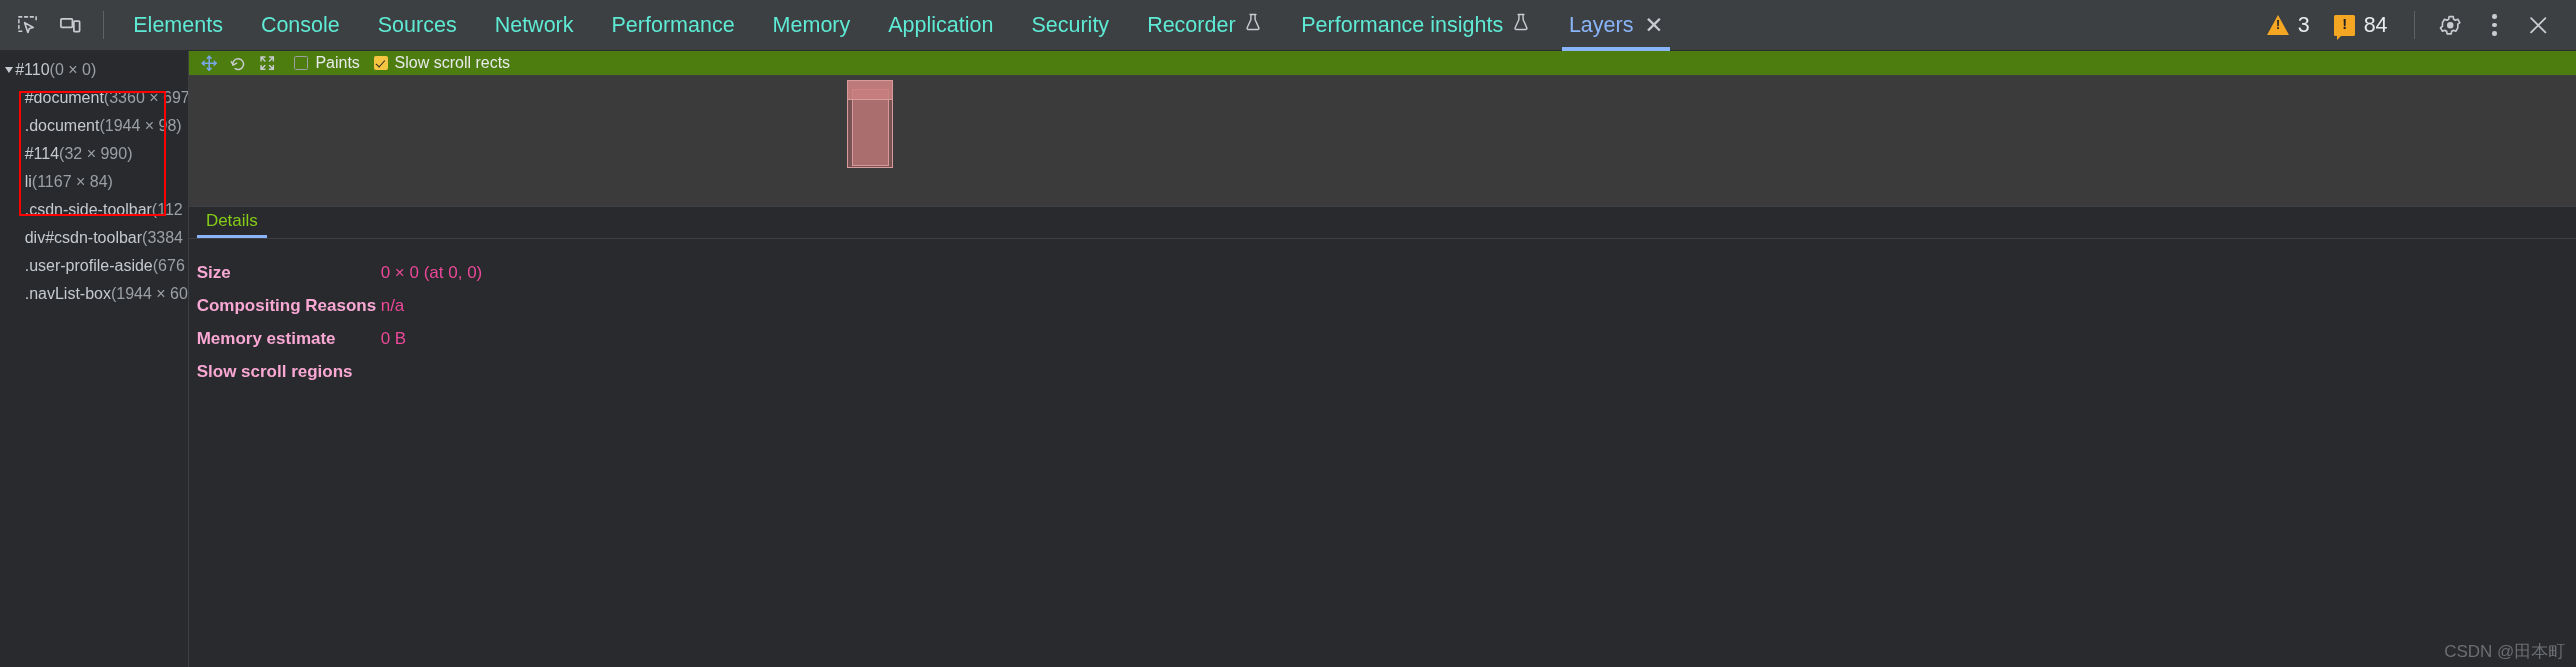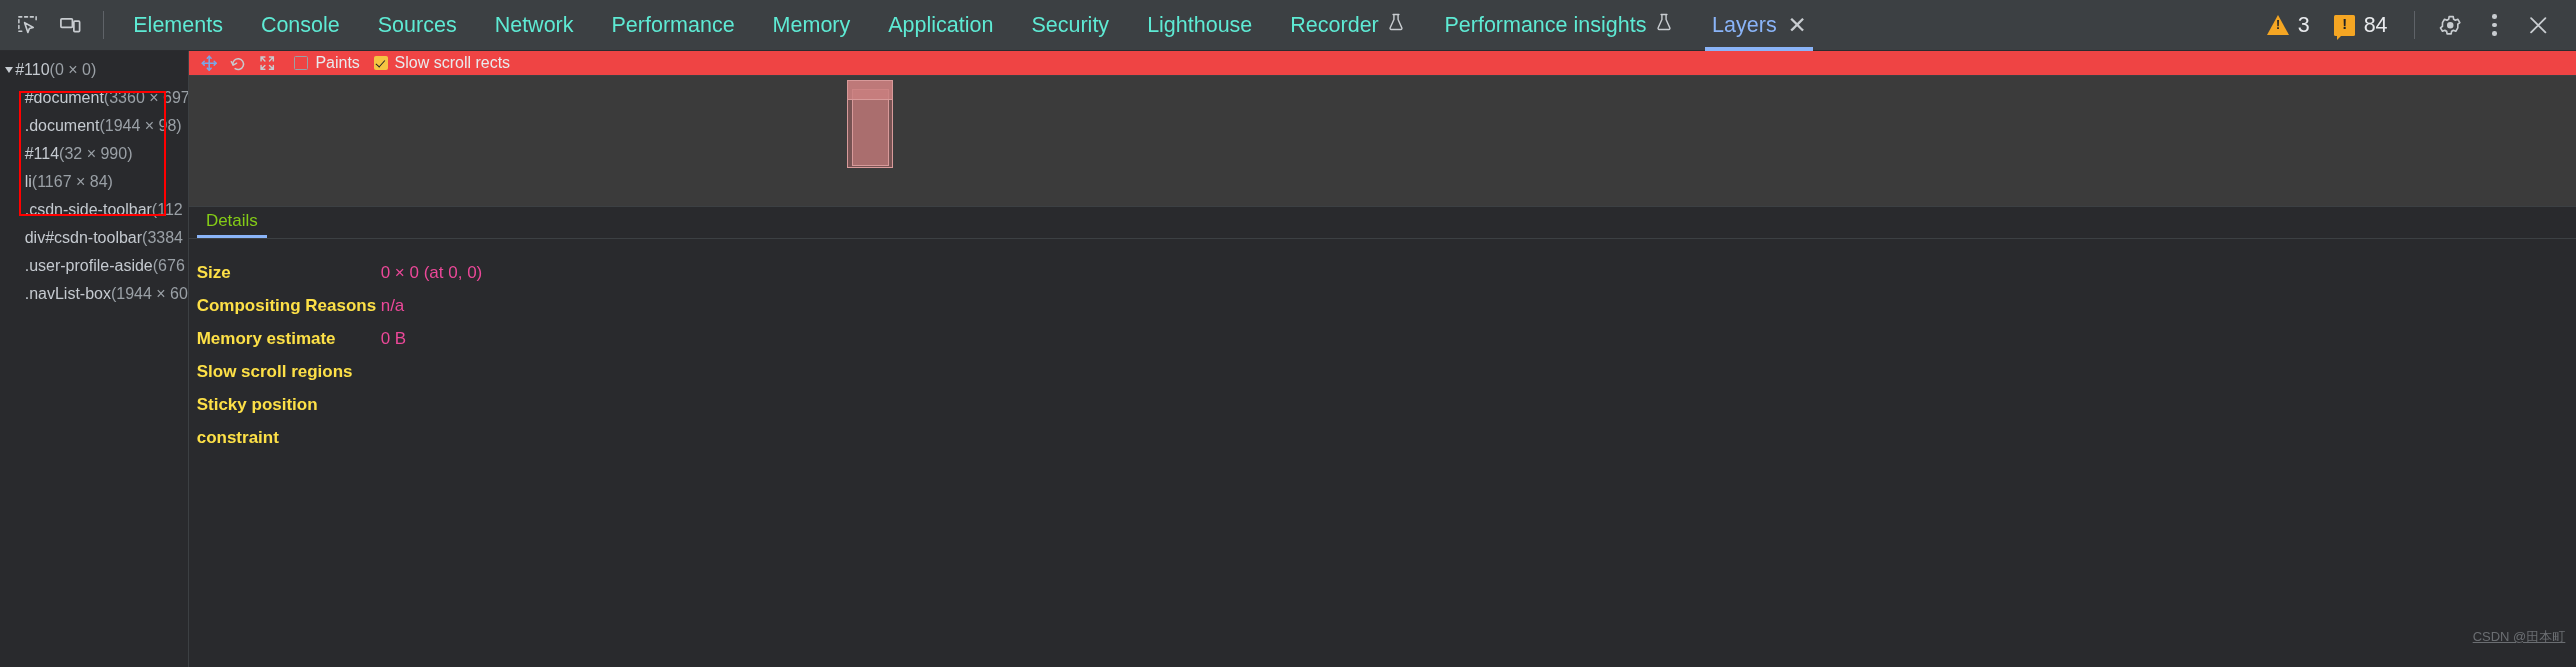--- a/index.html
+++ b/index.html
@@ -139,21 +139,21 @@
     width: 147px; height: 125px;
     border: 2.3px solid #ff0000;
     pointer-events: none;
   }
 
   
   .right-pane { flex: 1; display: flex; flex-direction: column; min-width: 0; }
 
   .layers-toolbar {
     height: 24.5px;
-    background: #ef4444;
+    background: #4d7c0f;
     border-bottom: 0.8px solid #3c4043;
     display: flex; align-items: center;
     padding: 0 7.7px;
     gap: 3px;
   }
   .tool-icon {
     width: 26px; height: 21.5px;
     display: flex; align-items: center; justify-content: center;
   }
   .cb-item {
@@ -226,31 +226,30 @@
   .dtab::after {
     content: "";
     position: absolute; left: 0; right: 0; bottom: 0;
     height: 2.3px; background: #8ab4f8;
   }
   .details-body { padding: 17px 0 0 7.7px; }
   .drow { display: flex; line-height: 33px; }
   .dkey {
     width: 184px;
     font-size: 17px; font-weight: bold;
-    color: #fde047;
+    color: #f9a8d4;
     flex: none;
   }
   .dval { font-size: 17px; color: #ec4899; }
 
   .watermark {
     position: absolute;
-    right: 10.7px; bottom: 21px;
-    font-size: 13px;
+    right: 10.7px; bottom: 4px;
+    font-size: 17px;
     color: #6b6e72;
-    text-decoration: underline;
   }
 </style>
 </head>
 <body>
 
 <div class="tabbar">
 
   <div class="tb-icon-btn">
     <svg width="23" height="23" viewBox="0 0 24 24">
       <path d="M3 3h3M9 3h3M15 3h3M3 6v3M3 12v3M3 18h3M21 3v3" stroke="#c8ccd0" stroke-width="1.6" fill="none" stroke-linecap="round"></path>
@@ -283,23 +282,20 @@
     <span>Performance</span>
   </div>
   <div class="tab">
     <span>Memory</span>
   </div>
   <div class="tab">
     <span>Application</span>
   </div>
   <div class="tab">
     <span>Security</span>
-  </div>
-  <div class="tab">
-    <span>Lighthouse</span>
   </div>
   <div class="tab">
     <span>Recorder</span>
     <span>
       <svg width="20" height="20" viewBox="0 0 24 24">
         <path d="M9.5 3v6L5 19a1.4 1.4 0 0 0 1.2 2h11.6A1.4 1.4 0 0 0 19 19l-4.5-10V3" fill="none" stroke="#c8ccd0" stroke-width="1.7" stroke-linejoin="round"></path>
         <path d="M8.5 3h7" stroke="#c8ccd0" stroke-width="1.7" stroke-linecap="round"></path>
       </svg>
     </span>
   </div>
@@ -422,23 +418,19 @@
           <div class="dval">n/a</div>
         </div>
         <div class="drow">
           <div class="dkey">Memory estimate</div>
           <div class="dval">0 B</div>
         </div>
         <div class="drow">
           <div class="dkey">Slow scroll regions</div>
           <div class="dval"></div>
         </div>
-        <div class="drow">
-          <div class="dkey">Sticky position constraint</div>
-          <div class="dval"></div>
-        </div>
       </div>
       <div class="watermark">CSDN @田本町</div>
     </div>
 
   </div>
 </div>
 
 
 </body></html>

